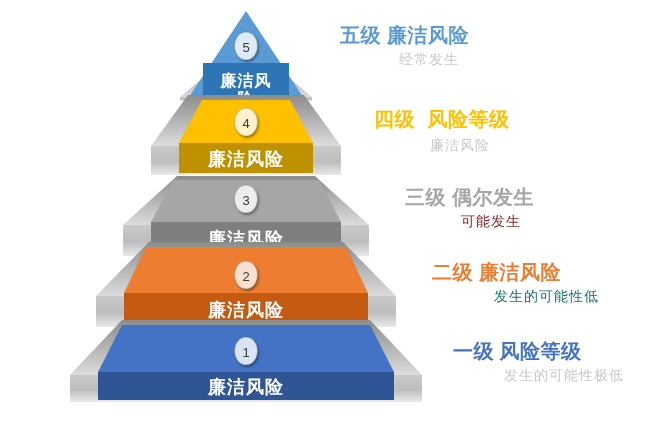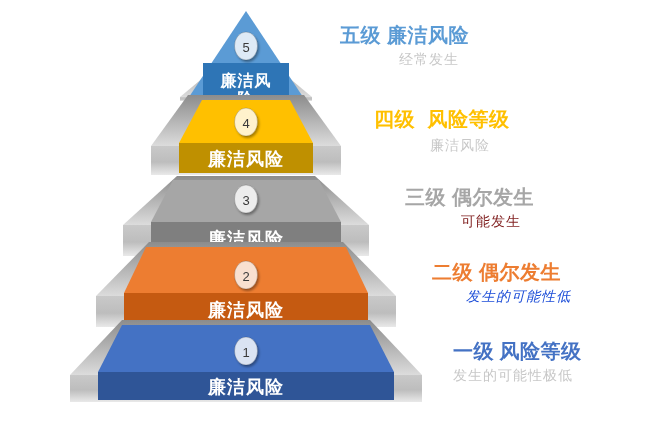--- a/index.html
+++ b/index.html
@@ -91,21 +91,21 @@
     </div>
     <div class="anno" style="left:374px;top:108px">
       <div class="anno-title" style="color: rgb(255, 192, 0); font-family: Liberation Mono, monospace;">四级  风险等级</div>
       <div class="anno-sub" style="margin-left: 56px; color: rgb(200, 200, 200);">廉洁风险</div>
     </div>
     <div class="anno" style="left:405px;top:184px">
       <div class="anno-title" style="color: rgb(166, 166, 166);">三级  偶尔发生</div>
       <div class="anno-sub" style="margin-left: 56px; color: #7f1d1d;">可能发生</div>
     </div>
     <div class="anno" style="left:432px;top:259px">
-      <div class="anno-title" style="color: rgb(237, 125, 49);">二级  偶尔发生</div>
-      <div class="anno-sub" style="margin-left: 34px; color: #1d4ed8; font-style: italic;">发生的可能性低</div>
+      <div class="anno-title" style="color: rgb(237, 125, 49);">二级  廉洁风险</div>
+      <div class="anno-sub" style="margin-left: 62px; color: #0f766e;">发生的可能性低</div>
     </div>
     <div class="anno" style="left:453px;top:338px">
       <div class="anno-title" style="color: rgb(68, 114, 196); font-family: Liberation Serif, serif;">一级  风险等级</div>
-      <div class="anno-sub" style="color: rgb(200, 200, 200);">发生的可能性极低</div>
+      <div class="anno-sub" style="margin-left: 51px; color: rgb(200, 200, 200);">发生的可能性极低</div>
     </div>
   </div>
 </div>
 
 </body></html>

